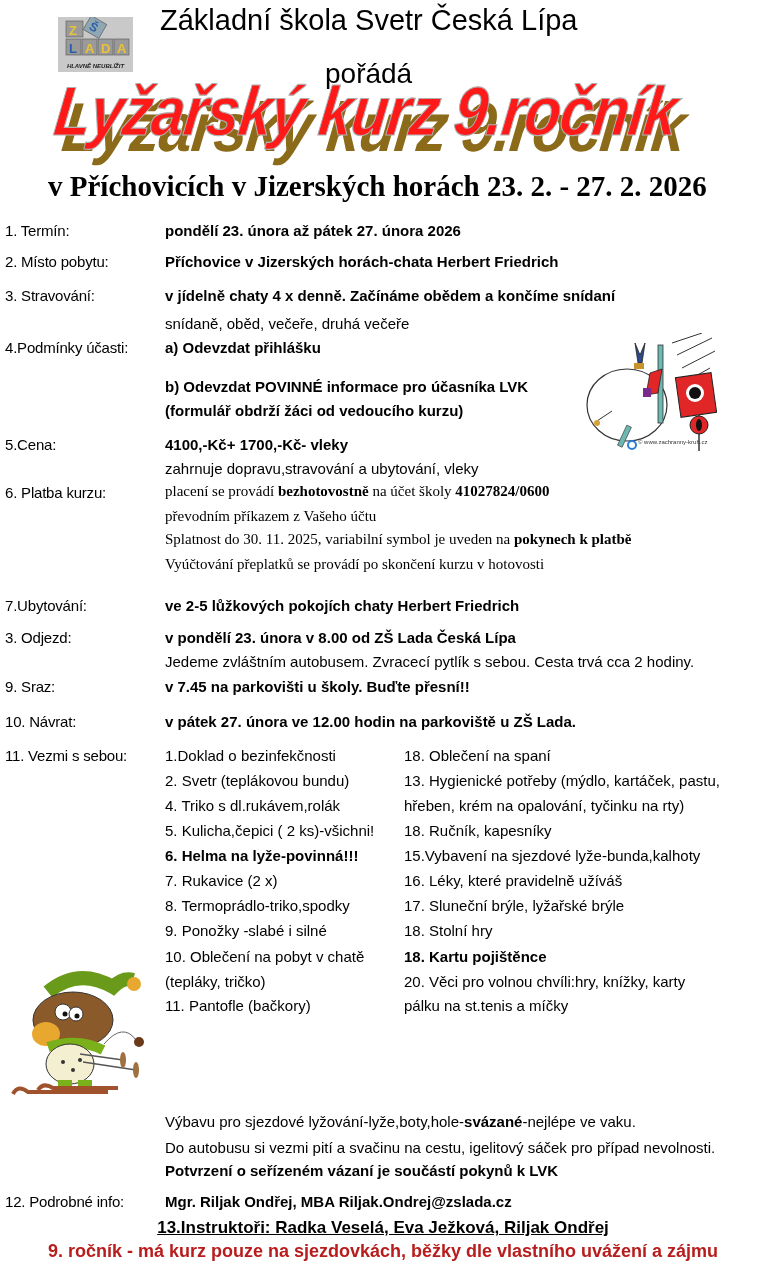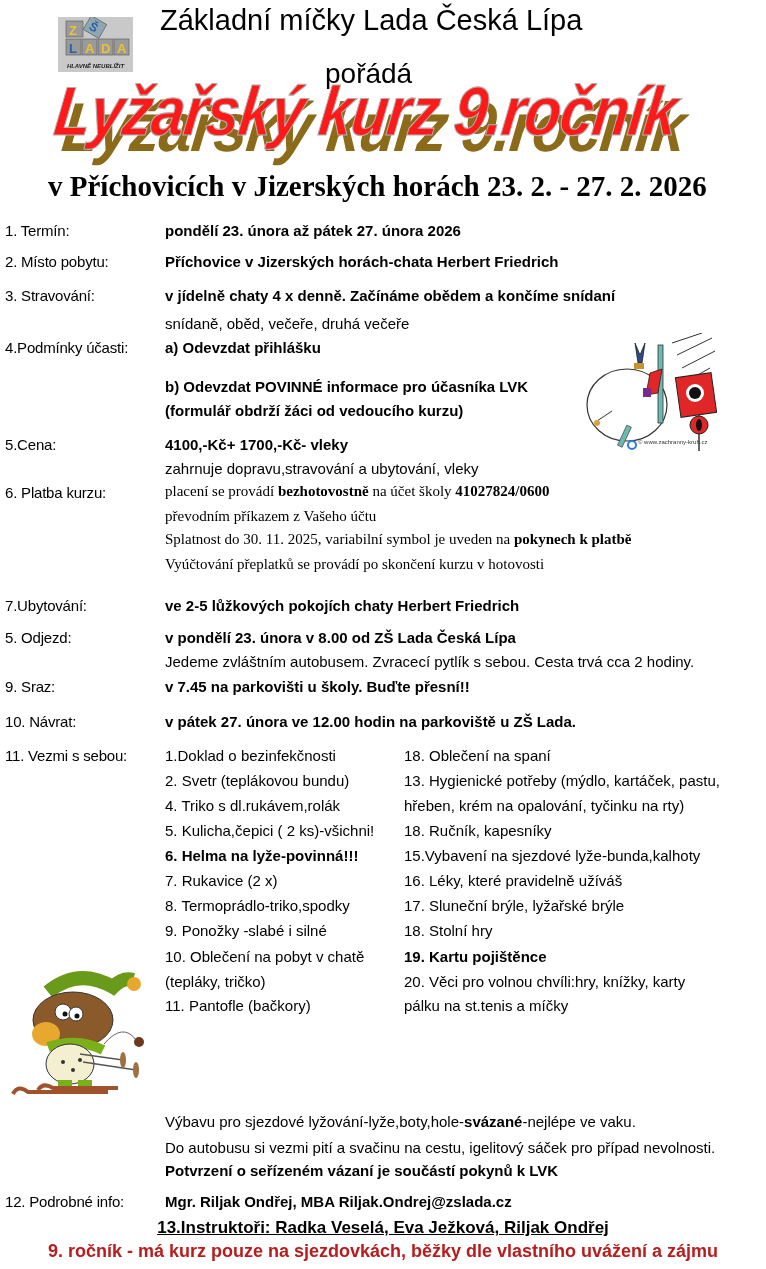--- a/index.html
+++ b/index.html
@@ -38,21 +38,21 @@
     <rect x="56" y="22" width="15" height="16" fill="#9a9a9a" stroke="#555" stroke-width="0.6"></rect>
     <text x="11" y="18" font-size="13" font-family="Liberation Sans, sans-serif" fill="#e8c23a" font-weight="bold">Z</text>
     <text x="32" y="15" font-size="12" font-family="Liberation Sans, sans-serif" fill="#2a5fa8" font-weight="bold" transform="rotate(30 37 10)">Š</text>
     <text x="11" y="36" font-size="13" font-family="Liberation Sans, sans-serif" fill="#2a5fa8" font-weight="bold">L</text>
     <text x="27" y="36" font-size="13" font-family="Liberation Sans, sans-serif" fill="#e8c23a" font-weight="bold">A</text>
     <text x="43" y="36" font-size="13" font-family="Liberation Sans, sans-serif" fill="#e8c23a" font-weight="bold">D</text>
     <text x="59" y="36" font-size="13" font-family="Liberation Sans, sans-serif" fill="#e8c23a" font-weight="bold">A</text>
   </svg>
   <div class="tag">HLAVNĚ NEUBLÍŽIT</div>
 </div>
-<div class="abs school">Základní míčky Lada Česká Lípa</div>
+<div class="abs school">Základní škola Svetr Česká Lípa</div>
 <div class="abs porada">pořádá</div>
 <div class="abs bigtitle">Lyžařský kurz 9.ročník</div>
 <div class="abs subtitle">v Příchovicích v Jizerských horách 23. 2. - 27. 2. 2026</div>
 
 <div class="abs lbl" style="top:222px">1. Termín:</div>
 <div class="abs val b" style="top:222px">pondělí 23. února až pátek 27. února 2026</div>
 
 <div class="abs lbl" style="top:253px">2. Místo pobytu:</div>
 <div class="abs val b" style="top:253px">Příchovice v Jizerských horách-chata Herbert Friedrich</div>
 
@@ -103,21 +103,21 @@
 </div>
 <div class="abs val serif" style="top:508px">převodním příkazem z Vašeho účtu</div>
 <div class="abs val serif" style="top:531px">
   <span>Splatnost do 30. 11. 2025, variabilní symbol je uveden na </span><b>pokynech k platbě</b>
 </div>
 <div class="abs val serif" style="top:556px">Vyúčtování přeplatků se provádí po skončení kurzu v hotovosti</div>
 
 <div class="abs lbl" style="top:597px">7.Ubytování:</div>
 <div class="abs val b" style="top:597px">ve 2-5 lůžkových pokojích chaty Herbert Friedrich</div>
 
-<div class="abs lbl" style="top:629px">5. Odjezd:</div>
+<div class="abs lbl" style="top:629px">3. Odjezd:</div>
 <div class="abs val b" style="top:629px">v pondělí 23. února v 8.00 od ZŠ Lada Česká Lípa</div>
 <div class="abs val" style="top:653px">Jedeme zvláštním autobusem. Zvracecí pytlík s sebou. Cesta trvá cca 2 hodiny.</div>
 
 <div class="abs lbl" style="top:678px">9. Sraz:</div>
 <div class="abs val b" style="top:678px">v 7.45 na parkovišti u školy. Buďte přesní!!</div>
 
 <div class="abs lbl" style="top:713px">10. Návrat:</div>
 <div class="abs val b" style="top:713px">v pátek 27. února ve 12.00 hodin na parkoviště u ZŠ Lada.</div>
 
 <div class="abs lbl" style="top:747px">11. Vezmi s sebou:</div>
@@ -134,21 +134,21 @@
 <div class="abs list c1" style="top:997px">11. Pantofle (bačkory)</div>
 
 <div class="abs list c2" style="top:747px">18. Oblečení na spaní</div>
 <div class="abs list c2" style="top:772px">13. Hygienické potřeby (mýdlo, kartáček, pastu,</div>
 <div class="abs list c2" style="top:797px">hřeben, krém na opalování, tyčinku na rty)</div>
 <div class="abs list c2" style="top:822px">18. Ručník, kapesníky</div>
 <div class="abs list c2" style="top:847px">15.Vybavení na sjezdové lyže-bunda,kalhoty</div>
 <div class="abs list c2" style="top:872px">16. Léky, které pravidelně užíváš</div>
 <div class="abs list c2" style="top:897px">17. Sluneční brýle, lyžařské brýle</div>
 <div class="abs list c2" style="top:922px">18. Stolní hry</div>
-<div class="abs list c2 b" style="top:948px">19. Kartu pojištěnce</div>
+<div class="abs list c2 b" style="top:948px">18. Kartu pojištěnce</div>
 <div class="abs list c2" style="top:973px">20. Věci pro volnou chvíli:hry, knížky, karty</div>
 <div class="abs list c2" style="top:997px">pálku na st.tenis a míčky</div>
 
 <div class="illus" style="left:8px; top:962px; width:150px; height:140px;">
   <svg width="150" height="140" viewBox="0 0 150 140">
     <path d="M40 30 Q70 5 105 25 Q115 15 125 18" stroke="#6a9a1a" stroke-width="14" fill="none"></path>
     <circle cx="126" cy="22" r="7" fill="#e8a830"></circle>
     <ellipse cx="65" cy="58" rx="40" ry="28" fill="#8a5a2a" stroke="#333" stroke-width="1"></ellipse>
     <ellipse cx="38" cy="72" rx="14" ry="12" fill="#e8a830"></ellipse>
     <circle cx="55" cy="50" r="8" fill="#fff" stroke="#333"></circle>

